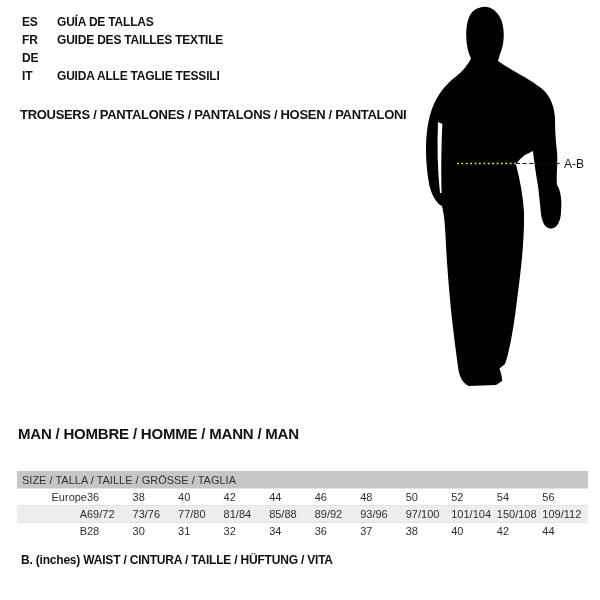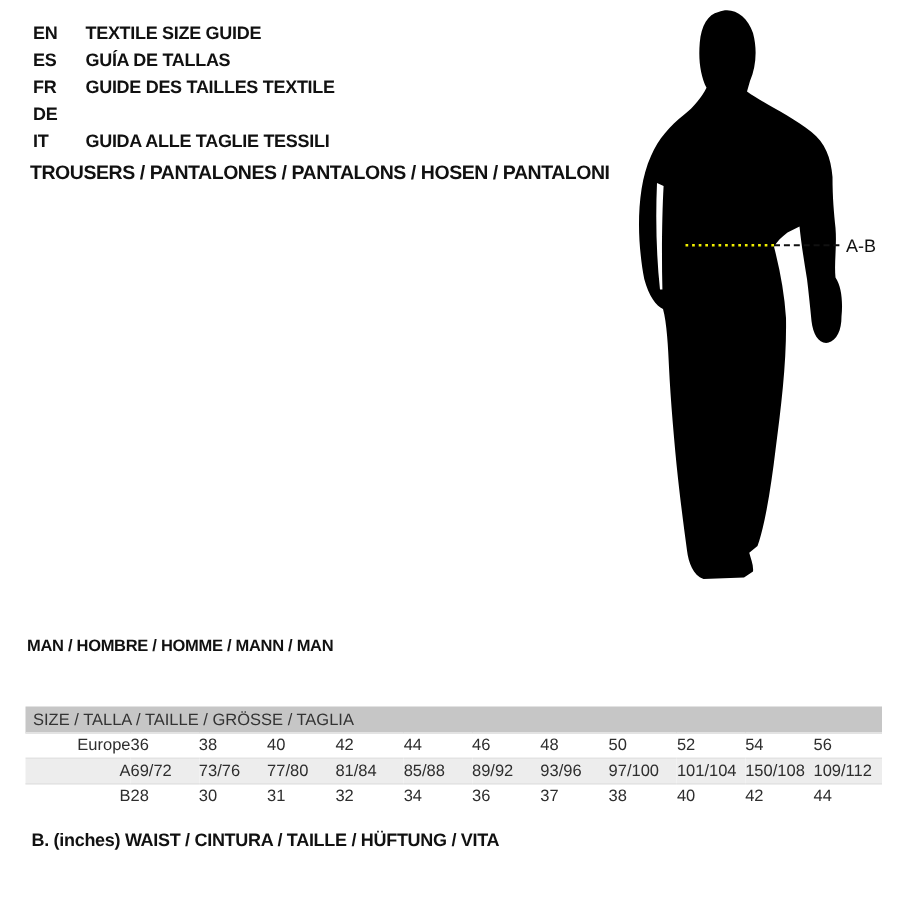--- a/index.html
+++ b/index.html
@@ -12,45 +12,41 @@
   .lang-row { display:flex; height:18px; align-items:center;
               font-weight:700; font-size:12px; letter-spacing:-0.2px; }
   .lang-code { width:35px; flex:0 0 35px; }
   
   .category-title { position:absolute; left:20px; top:107px;
                     font-weight:700; font-size:13px; letter-spacing:-0.3px; }
   
   .figure { position:absolute; left:410px; top:0; width:190px; height:410px; }
   
   .gender-title { position:absolute; left:18px; top:425px;
-                  font-weight:700; font-size:11px; letter-spacing:-0.2px; }
+                  font-weight:700; font-size:15px; letter-spacing:-0.2px; }
   
   table.size-table { position:absolute; left:17px; top:451px; width:571px;
                      border-collapse:collapse; table-layout:fixed;
                      font-size:11px; color:#2e2e2e;margin-top:20px; }
   table.size-table td { height:16px; padding:0; text-align:left; vertical-align:middle; }
   table.size-table thead td { background:#c6c6c6; text-align:left; padding-left:5px;
                               height:17px; color:#333; }
   table.size-table td.lbl { text-align:right; padding-left:4px; }
   table.size-table tbody tr { border-top:1px solid #e3e3e3; }
   table.size-table tbody tr:nth-child(even) { background:#ededed; }
   
   .footnotes { position:absolute; left:21px; top:551px; }
   .footnote { font-weight:700; font-size:12px; line-height:18px; letter-spacing:-0.2px; }
 </style>
 </head>
 <body>
 
 <div class="page">
 
   <div class="lang-list">
-      <div class="lang-row">
-        <span class="lang-code">EN</span>
-        <span class="lang-label">TEXTILE SIZE GUIDE</span>
-      </div>
       <div class="lang-row">
         <span class="lang-code">ES</span>
         <span class="lang-label">GUÍA DE TALLAS</span>
       </div>
       <div class="lang-row">
         <span class="lang-code">FR</span>
         <span class="lang-label">GUIDE DES TAILLES TEXTILE</span>
       </div>
       <div class="lang-row">
         <span class="lang-code">DE</span>

